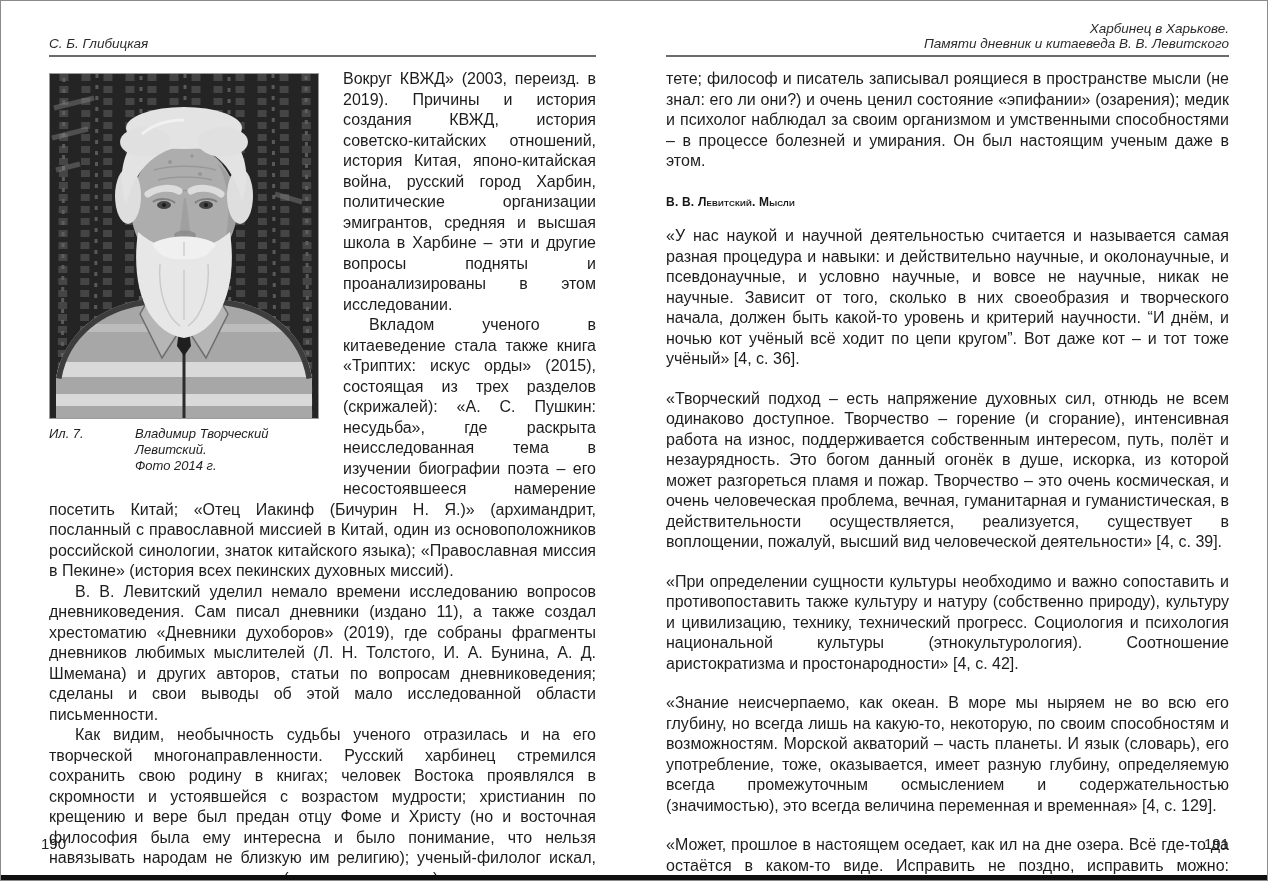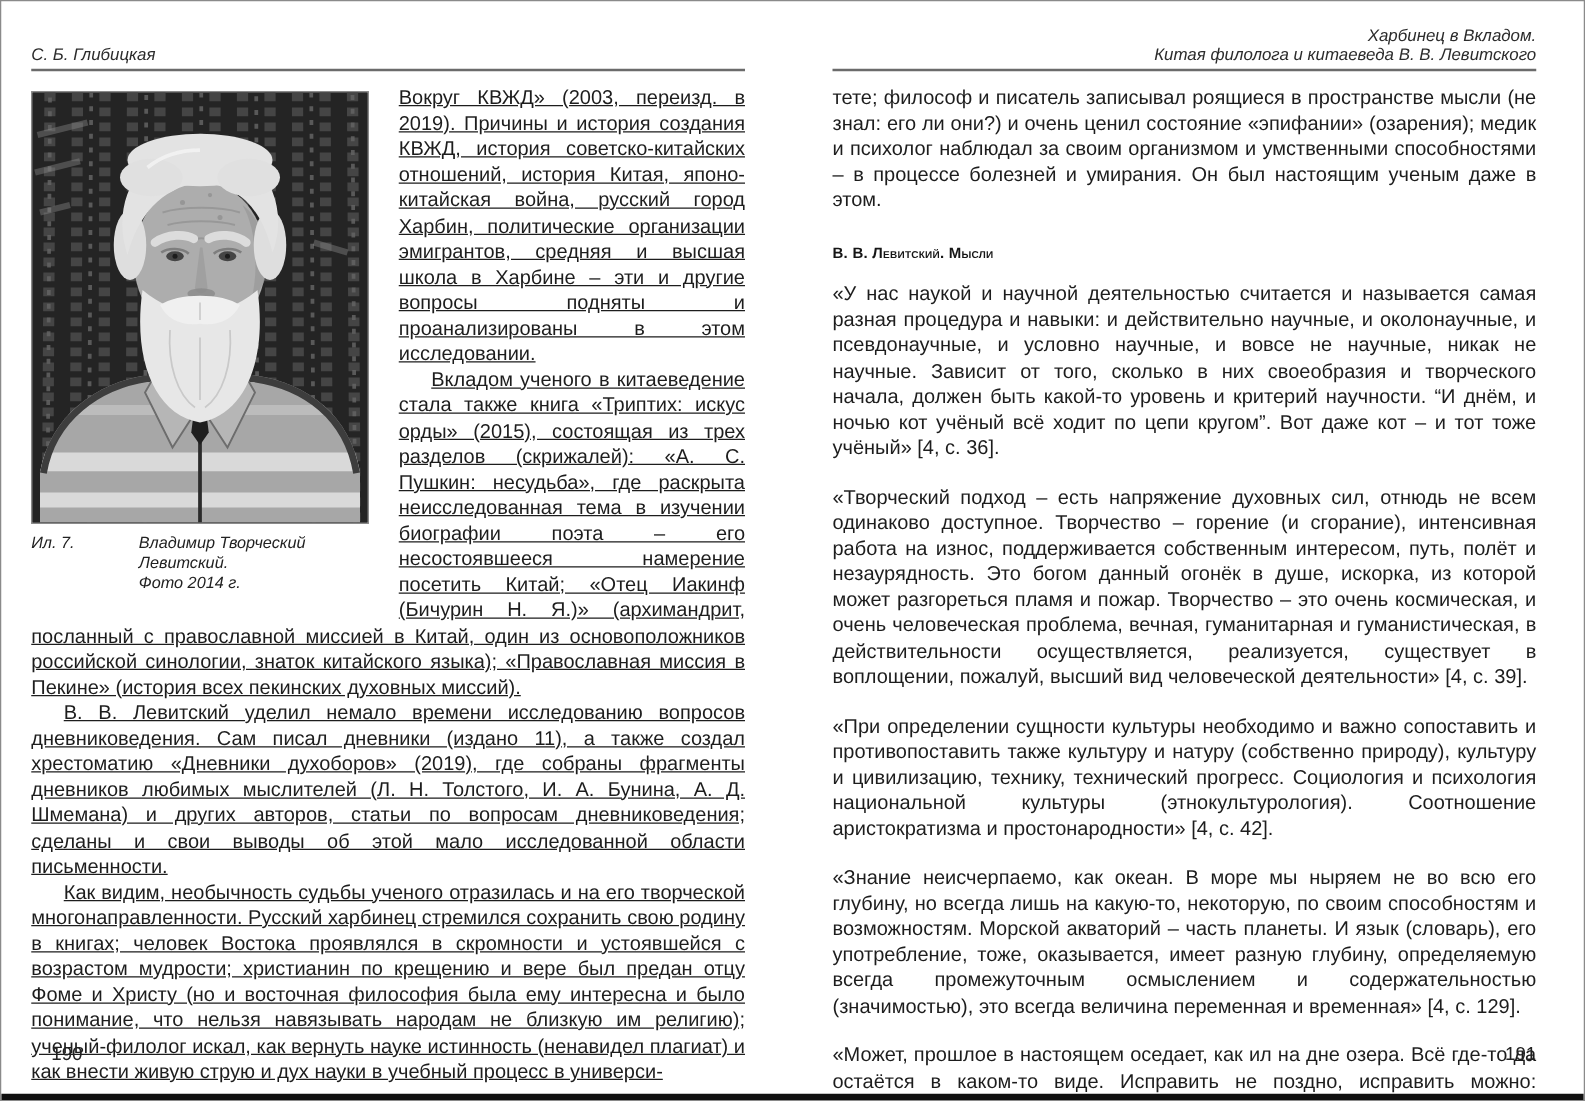--- a/index.html
+++ b/index.html
@@ -16,21 +16,21 @@
   .scan-bottom-bar{
     position:absolute;left:0;right:0;bottom:0;height:5px;background:#101010;
   }
   .spread{display:flex;width:100%;height:100%;}
   .page{
     width:634px;height:100%;
     box-sizing:border-box;
     position:relative;
     overflow:hidden;
   }
-  .page-left{padding:18px 38px 0 24px;}
+  .page-left{padding:18px 38px 0 48px;}
   .page-right{padding:18px 38px 0 32px;}
 
   .running-head{
     height:32px;
     display:flex;
     align-items:flex-end;
     border-bottom:2px solid #6b6b6b;
     padding-bottom:4px;
     font-style:italic;
     font-size:13.5px;
@@ -41,21 +41,21 @@
   .running-head .two-line{display:block;}
 
   .content{margin-top:12px;}
 
   
   .page-left .content{
     font-size:16px;
     line-height:20.5px;
     text-align:justify;
   }
-  .page-left p{margin:0;text-decoration:underline;}
+  .page-left p{margin:0;}
   .page-left p.indent{text-indent:26px;}
 
   .figure{
     float:left;
     width:268px;
     margin:4px 26px 6px 0;
   }
   .figure svg{display:block;background:#262626;border:1px solid #9a9a9a;}
   .figure-caption{
     margin-top:7px;
@@ -220,22 +220,22 @@
       <p class="indent">В. В. Левитский уделил немало времени исследованию вопросов дневниковедения. Сам писал дневники (издано 11), а также создал хрестоматию «Дневники духоборов» (2019), где собраны фрагменты дневников любимых мыслителей (Л. Н. Толстого, И. А. Бунина, А. Д. Шмемана) и других авторов, статьи по вопросам дневниковедения; сделаны и свои выводы об этой мало исследованной области письменности.</p>
       <p class="indent">Как видим, необычность судьбы ученого отразилась и на его творческой многонаправленности. Русский харбинец стремился сохранить свою родину в книгах; человек Востока проявлялся в скромности и устоявшейся с возрастом мудрости; христианин по крещению и вере был предан отцу Фоме и Христу (но и восточная философия была ему интересна и было понимание, что нельзя навязывать народам не близкую им религию); ученый-филолог искал, как вернуть науке истинность (ненавидел плагиат) и как внести живую струю и дух науки в учебный процесс в универси-</p>
     </div>
 
     <div class="page-number left">190</div>
   </div>
 
   <div class="page page-right">
     <div class="running-head right">
       <span class="two-line">
-        <span>Харбинец в Вкладом.</span><br>
-        <span>Китая филолога и китаеведа В. В. Левитского</span>
+        <span>Харбинец в Харькове.</span><br>
+        <span>Памяти дневник и китаеведа В. В. Левитского</span>
       </span>
     </div>
 
     <div class="content">
       <p class="continuation">тете; философ и писатель записывал роящиеся в пространстве мысли (не знал: его ли они?) и очень ценил состояние «эпифании» (озарения); медик и психолог наблюдал за своим организмом и умственными способностями – в процессе болезней и умирания. Он был настоящим ученым даже в этом.</p>
       <div class="section-heading">В. В. Левитский. Мысли</div>
       <p>«У нас наукой и научной деятельностью считается и называется самая разная процедура и навыки: и действительно научные, и околонаучные, и псевдонаучные, и условно научные, и вовсе не научные, никак не научные. Зависит от того, сколько в них своеобразия и творческого начала, должен быть какой-то уровень и критерий научности. “И днём, и ночью кот учёный всё ходит по цепи кругом”. Вот даже кот – и тот тоже учёный» [4, с. 36].</p>
       <p>«Творческий подход – есть напряжение духовных сил, отнюдь не всем одинаково доступное. Творчество – горение (и сгорание), интенсивная работа на износ, поддерживается собственным интересом, путь, полёт и незаурядность. Это богом данный огонёк в душе, искорка, из которой может разгореться пламя и пожар. Творчество – это очень космическая, и очень человеческая проблема, вечная, гуманитарная и гуманистическая, в действительности осуществляется, реализуется, существует в воплощении, пожалуй, высший вид человеческой деятельности» [4, с. 39].</p>
       <p>«При определении сущности культуры необходимо и важно сопоставить и противопоставить также культуру и натуру (собственно природу), культуру и цивилизацию, технику, технический прогресс. Социология и психология национальной культуры (этнокультурология). Соотношение аристократизма и простонародности» [4, с. 42].</p>
       <p>«Знание неисчерпаемо, как океан. В море мы ныряем не во всю его глубину, но всегда лишь на какую-то, некоторую, по своим способностям и возможностям. Морской акваторий – часть планеты. И язык (словарь), его употребление, тоже, оказывается, имеет разную глубину, определяемую всегда промежуточным осмыслением и содержательностью (значимостью), это всегда величина переменная и временная» [4, с. 129].</p>

